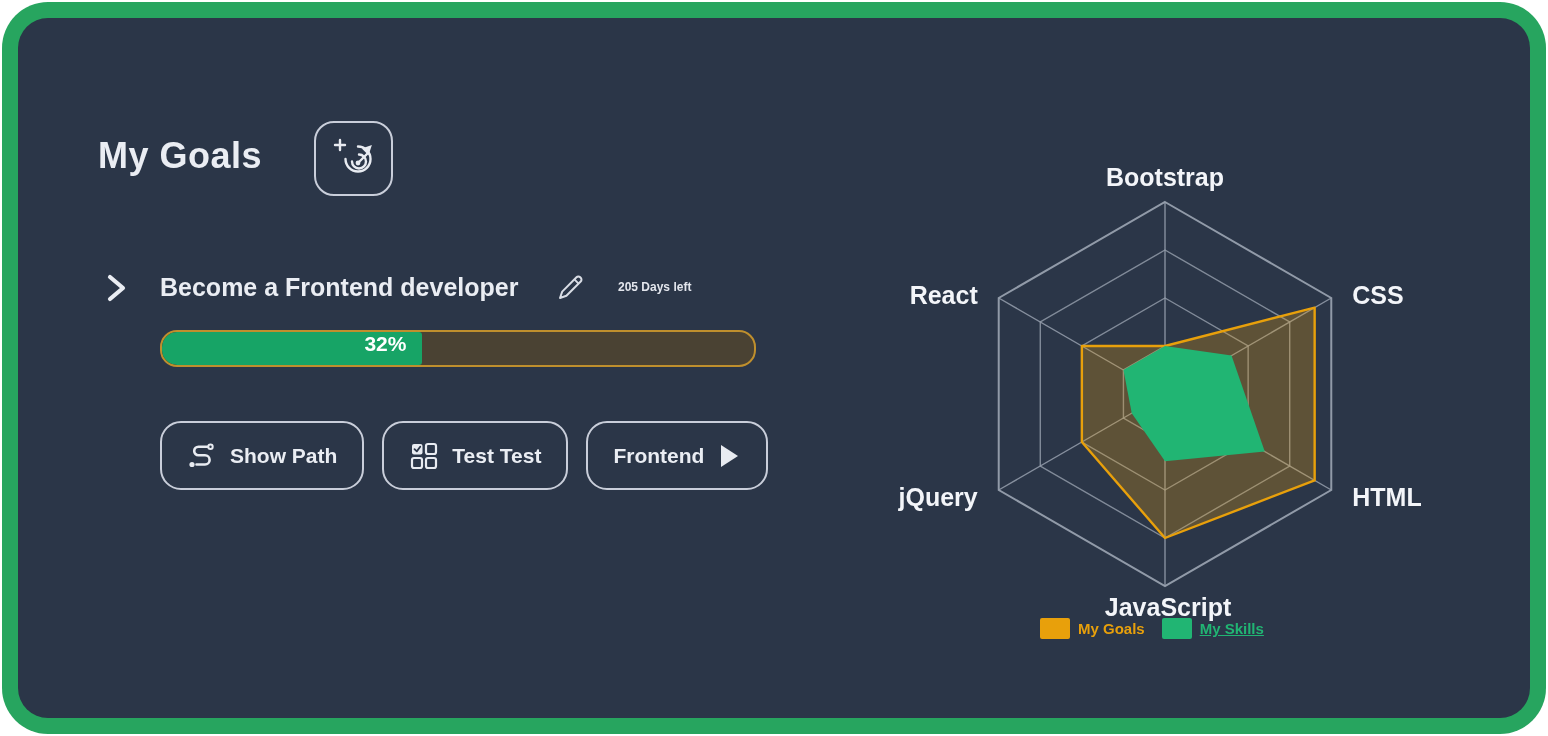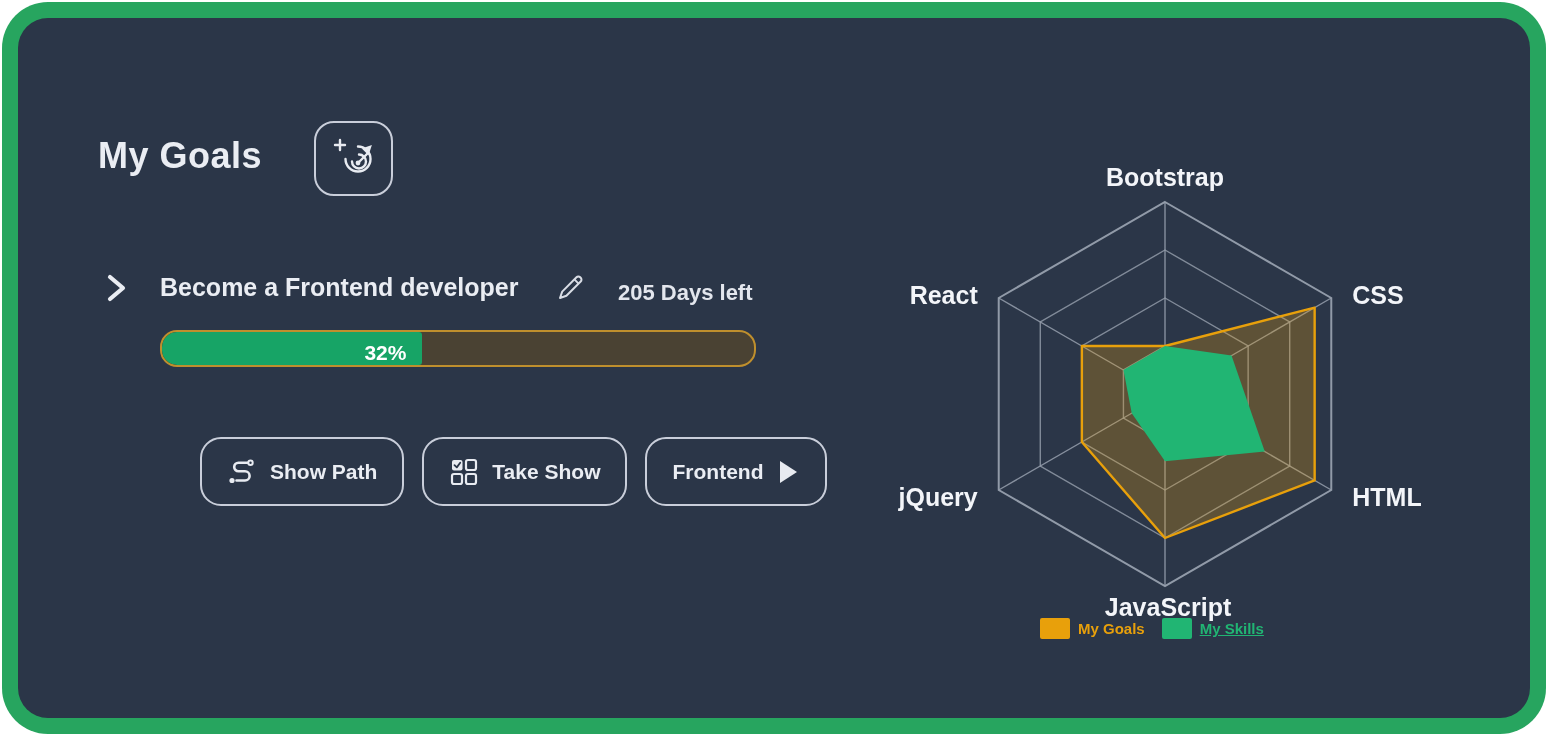--- a/index.html
+++ b/index.html
@@ -9,29 +9,29 @@
   .stage{position:absolute;inset:0;}
 
   .page-title{position:absolute;left:80px;top:117px;margin:0;font-size:36px;font-weight:600;color:#EAEDF3;letter-spacing:.5px;}
   .add-goal{position:absolute;left:296px;top:103px;width:79px;height:75px;background:transparent;
     border:2px solid #C9CEDA;border-radius:20px;cursor:pointer;display:flex;align-items:center;justify-content:center;}
 
   .goal-row{position:absolute;left:86px;top:252px;width:650px;height:40px;}
   .chev{position:absolute;left:0;top:3px;cursor:pointer;}
   .goal-title{position:absolute;left:56px;top:3px;font-size:25px;font-weight:600;color:#EAEDF3;white-space:nowrap;text-align:right;}
   .pencil{position:absolute;left:450px;top:2px;cursor:pointer;}
-  .days{position:absolute;left:514px;top:10px;font-size:22px;font-weight:600;color:#E3E6ED;white-space:nowrap;}
+  .days{position:absolute;left:514px;top:10px;font-size:12px;font-weight:600;color:#E3E6ED;white-space:nowrap;}
 
   .progress{position:absolute;left:142px;top:312px;width:592px;height:33px;border:2px solid #BF8F2D;
     border-radius:17px;background:#4A4233;overflow:hidden;}
   .progress-fill{height:100%;width:44%;background:#17A466;border-radius:15px 3px 3px 15px;
-    display:flex;align-items:flex-end;justify-content:flex-end;}
+    display:flex;align-items:flex-start;justify-content:flex-end;}
   .progress-fill span{color:#FFFFFF;font-size:21px;font-weight:700;padding-right:16px;}
 
-  .btn-row{position:absolute;left:142px;top:419px;display:flex;gap:18px;margin-left:40px;}
+  .btn-row{position:absolute;left:142px;top:403px;display:flex;gap:18px;}
   .obtn{display:inline-flex;align-items:center;gap:13px;height:69px;padding:0 25px;background:transparent;
     border:2px solid #C9CEDA;border-radius:21px;color:#EAEDF3;font-size:21px;font-weight:600;
     font-family:inherit;cursor:pointer;white-space:nowrap;}
 
   .radar{position:absolute;left:860px;top:125px;width:580px;height:480px;}
   .legend{position:absolute;left:1022px;top:600px;display:flex;gap:17px;align-items:center;}
   .legend-item{display:flex;align-items:center;gap:8px;cursor:pointer;}
   .swatch{width:30px;height:21px;border-radius:2px;display:inline-block;}
   .legend-label{font-size:15px;font-weight:700;}
 
@@ -95,21 +95,21 @@
             <span>Show Path</span>
           </button>
           <button class="obtn">
             <svg width="30" height="30" viewBox="0 0 30 30">
               <rect x="3" y="3" width="10.5" height="10.5" rx="2" fill="#E8EBF1"></rect>
               <polyline points="5.5,8.2 7.8,10.4 11.2,5.8" fill="none" stroke="#2B3648" stroke-width="1.8" stroke-linecap="round" stroke-linejoin="round"></polyline>
               <rect x="17" y="3" width="10" height="10" rx="2" fill="none" stroke="#E8EBF1" stroke-width="2.2"></rect>
               <rect x="3" y="17" width="10" height="10" rx="2" fill="none" stroke="#E8EBF1" stroke-width="2.2"></rect>
               <rect x="17" y="17" width="10" height="10" rx="2" fill="none" stroke="#E8EBF1" stroke-width="2.2"></rect>
             </svg>
-            <span>Take Show</span>
+            <span>Test Test</span>
           </button>
           <button class="obtn">
             <span>Frontend</span>
             <svg width="24" height="28" viewBox="0 0 24 28">
               <path d="M4 3 L21 14 L4 25 Z" fill="#E8EBF1"></path>
             </svg>
           </button>
         </div>
 
         <svg id="radar" class="radar" viewBox="0 0 580 480">

